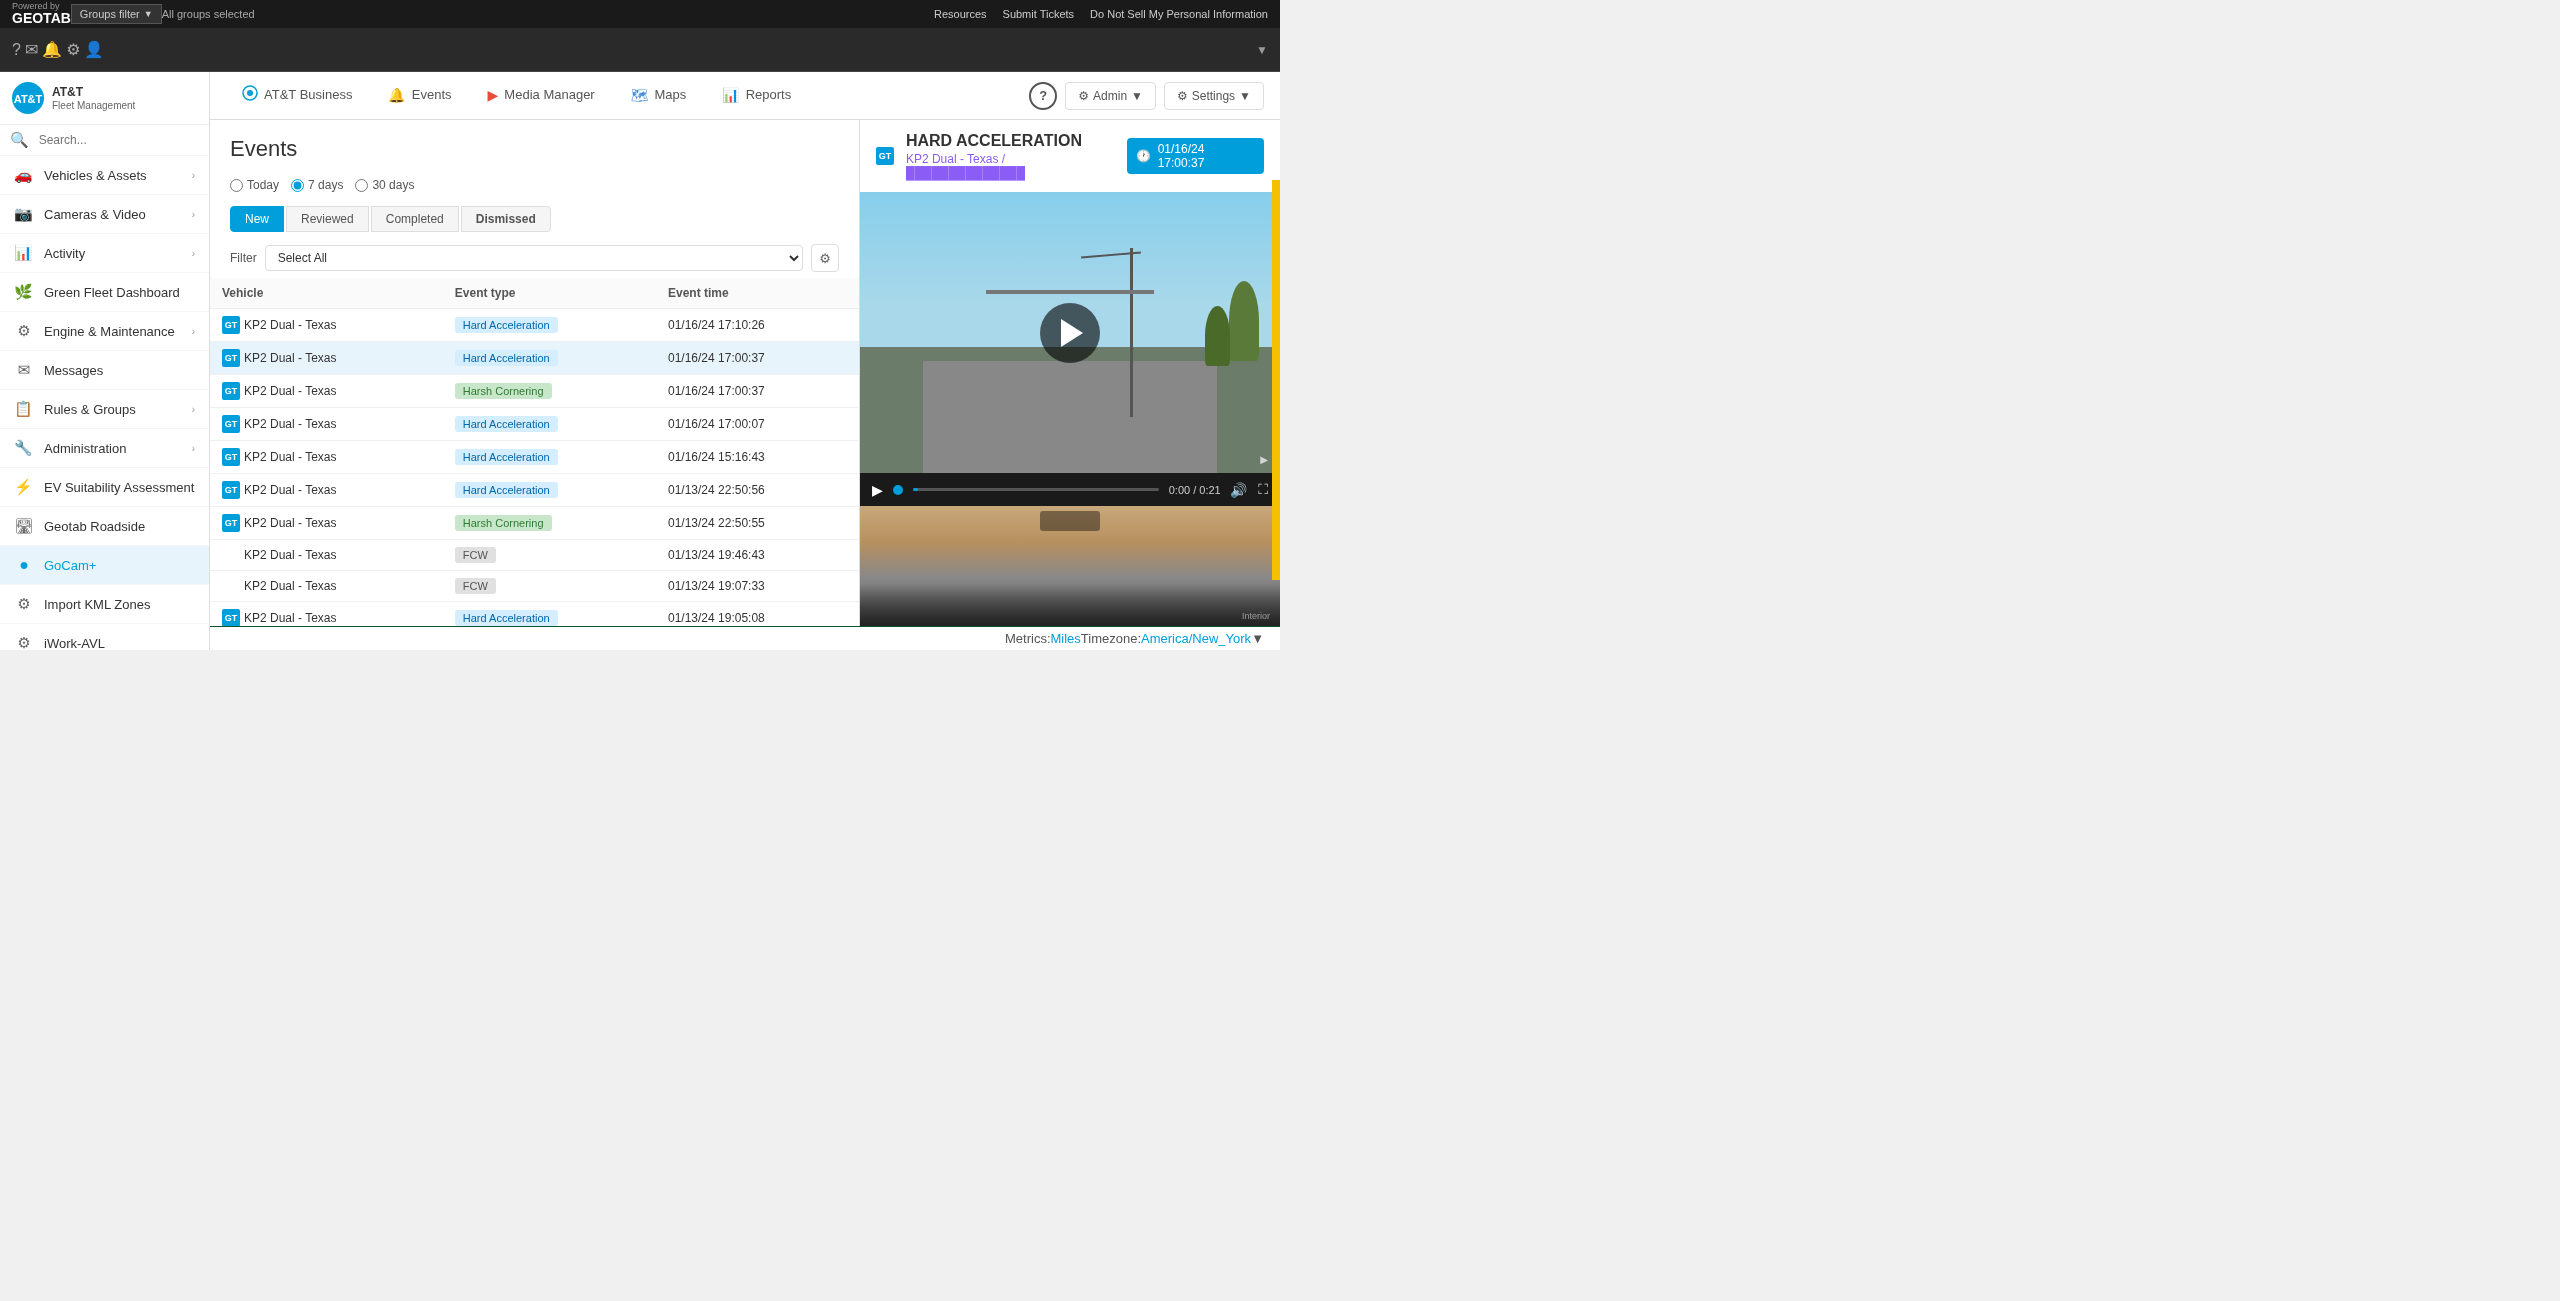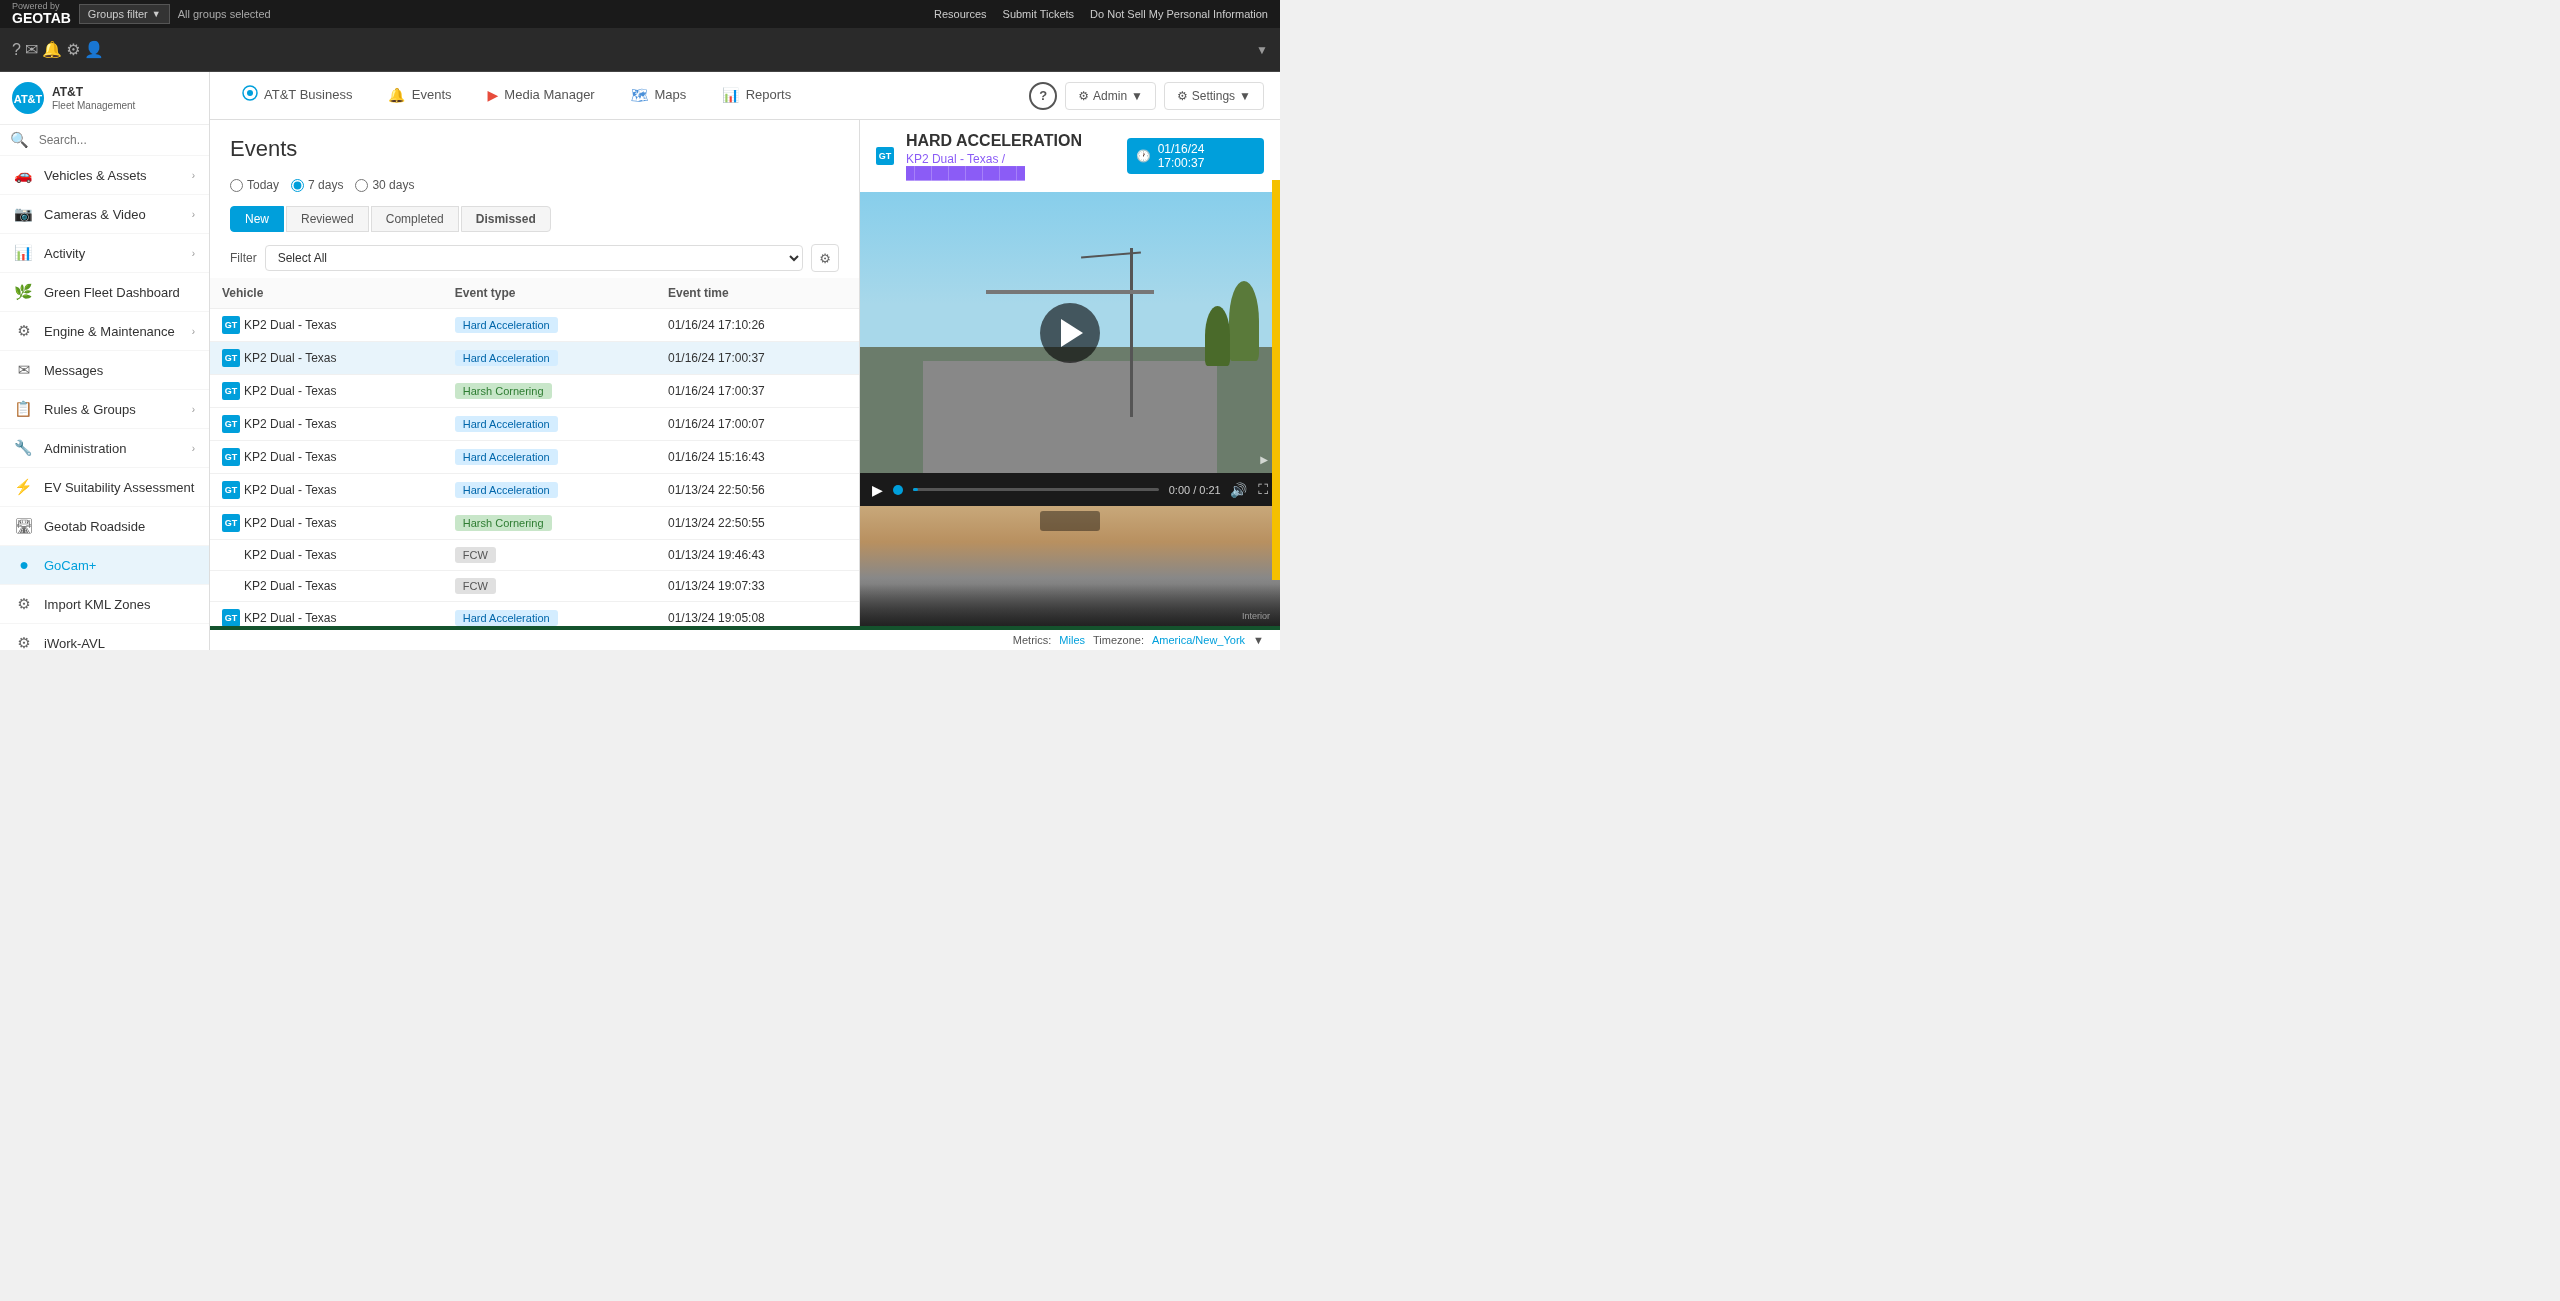--- a/index.html
+++ b/index.html
@@ -9,21 +9,21 @@
     .top-bar {
       background: #1a1a1a;
       height: 28px;
       display: flex;
       align-items: center;
       justify-content: space-between;
       padding: 0 12px;
       color: #ccc;
       font-size: 11px;
     }
-    .top-bar-left { display: flex; align-items: center; gap: 8px; }
+    .top-bar-left { display: flex; align-items: center; gap: 0; }
     .top-bar-right { display: flex; align-items: center; gap: 16px; }
     .top-bar-right a { color: #ccc; text-decoration: none; }
     .groups-filter-btn {
       background: #333;
       border: 1px solid #555;
       color: #ccc;
       padding: 2px 8px;
       font-size: 11px;
       display: flex;
       align-items: center;
@@ -367,27 +367,26 @@
     
     .video-container2 {
       height: 100px;
       background: linear-gradient(to bottom, #c8a87a 0%, #d4b896 30%, #e0c8a0 60%, #555 60%, #444 100%);
       position: relative;
     }
 
     
     .footer-bar {
       background: #fff;
-      border-top: 4px solid #14532d;
+      border-top: 1px solid #14532d;
       padding: 4px 16px;
       display: flex;
       align-items: center;
       justify-content: flex-end;
-      gap: 8px;
-      font-size: 11px;
+      font-size: 13px;
       color: #555;
       height: 24px;
     }
     .footer-bar a { color: #009fdb; text-decoration: none; }
 
     
     .yellow-scroll {
       position: absolute;
       right: 0;
       top: 60px;

